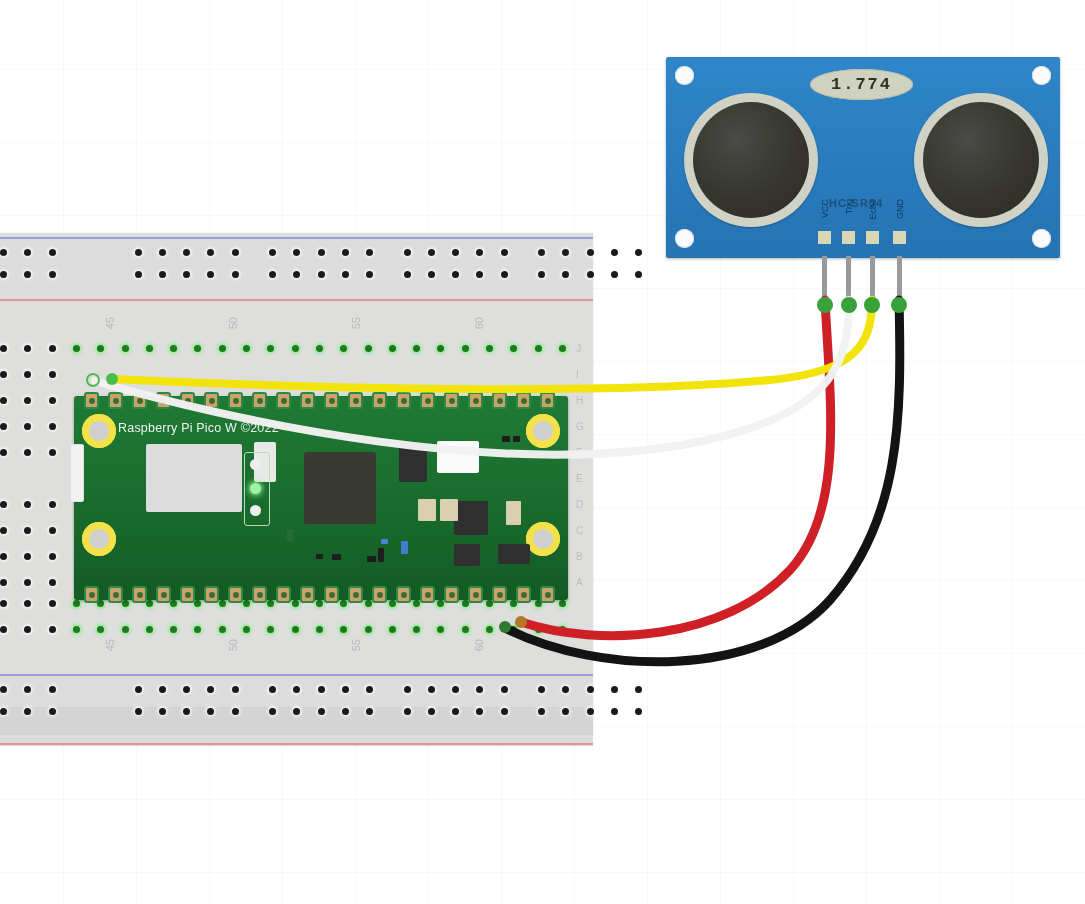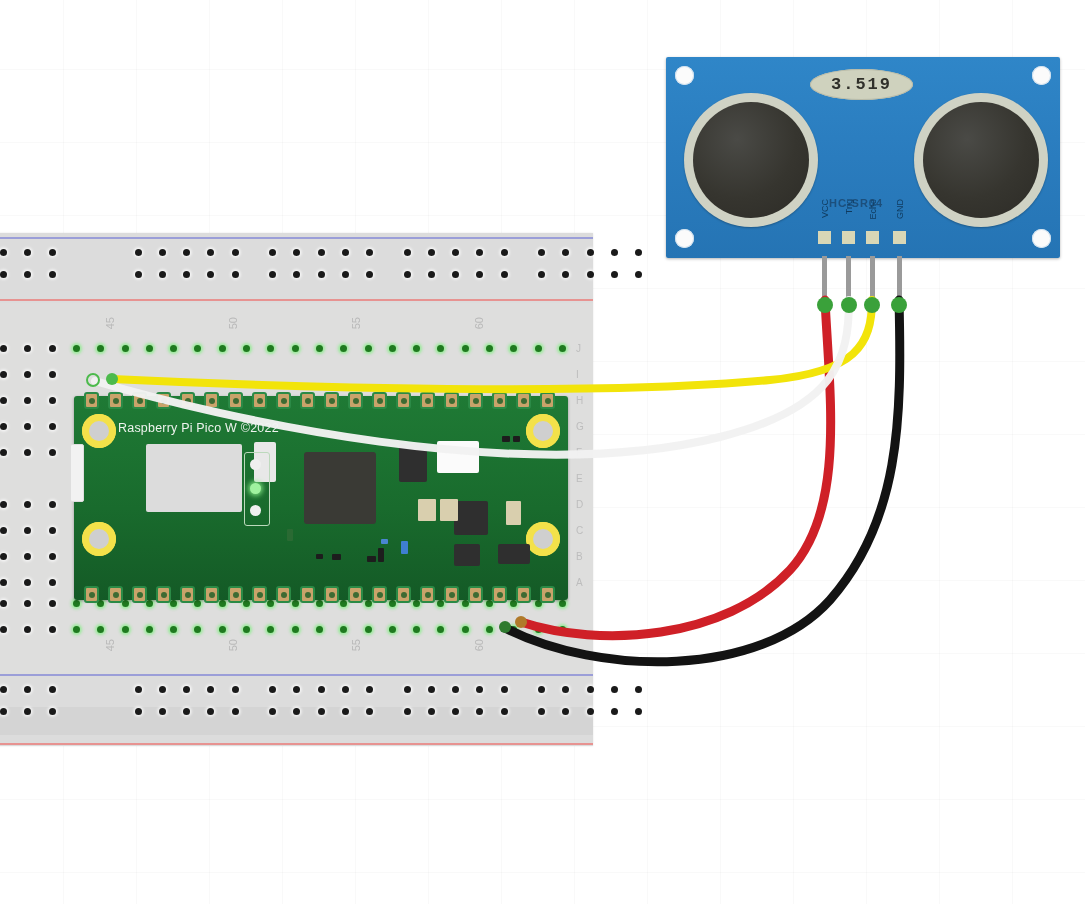--- a/index.html
+++ b/index.html
@@ -406,21 +406,21 @@
     <div class="screw" style="left:366px;top:172px;"></div>
 
     <div class="transducer" style="left:18px;top:36px;">
         <i></i>
       </div>
     <div class="transducer" style="left:248px;top:36px;">
         <i></i>
       </div>
 
     <div id="crystal">
-      <span>3.519</span>
+      <span>1.774</span>
     </div>
 
     <div id="sensor-part">HC-SR04</div>
 
     <div id="sensor-pins">
         <div class="pinlabel" style="left: 154px; top: 142px;">VCC</div>
         <div class="pinpad" style="left: 152px; top: 174px;"></div>
         <div class="pinleg" style="left: 156px; top: 199px; height: 50px;"></div>
         <div class="pinlabel" style="left: 178px; top: 142px;">Trig</div>
         <div class="pinpad" style="left: 176px; top: 174px;"></div>

